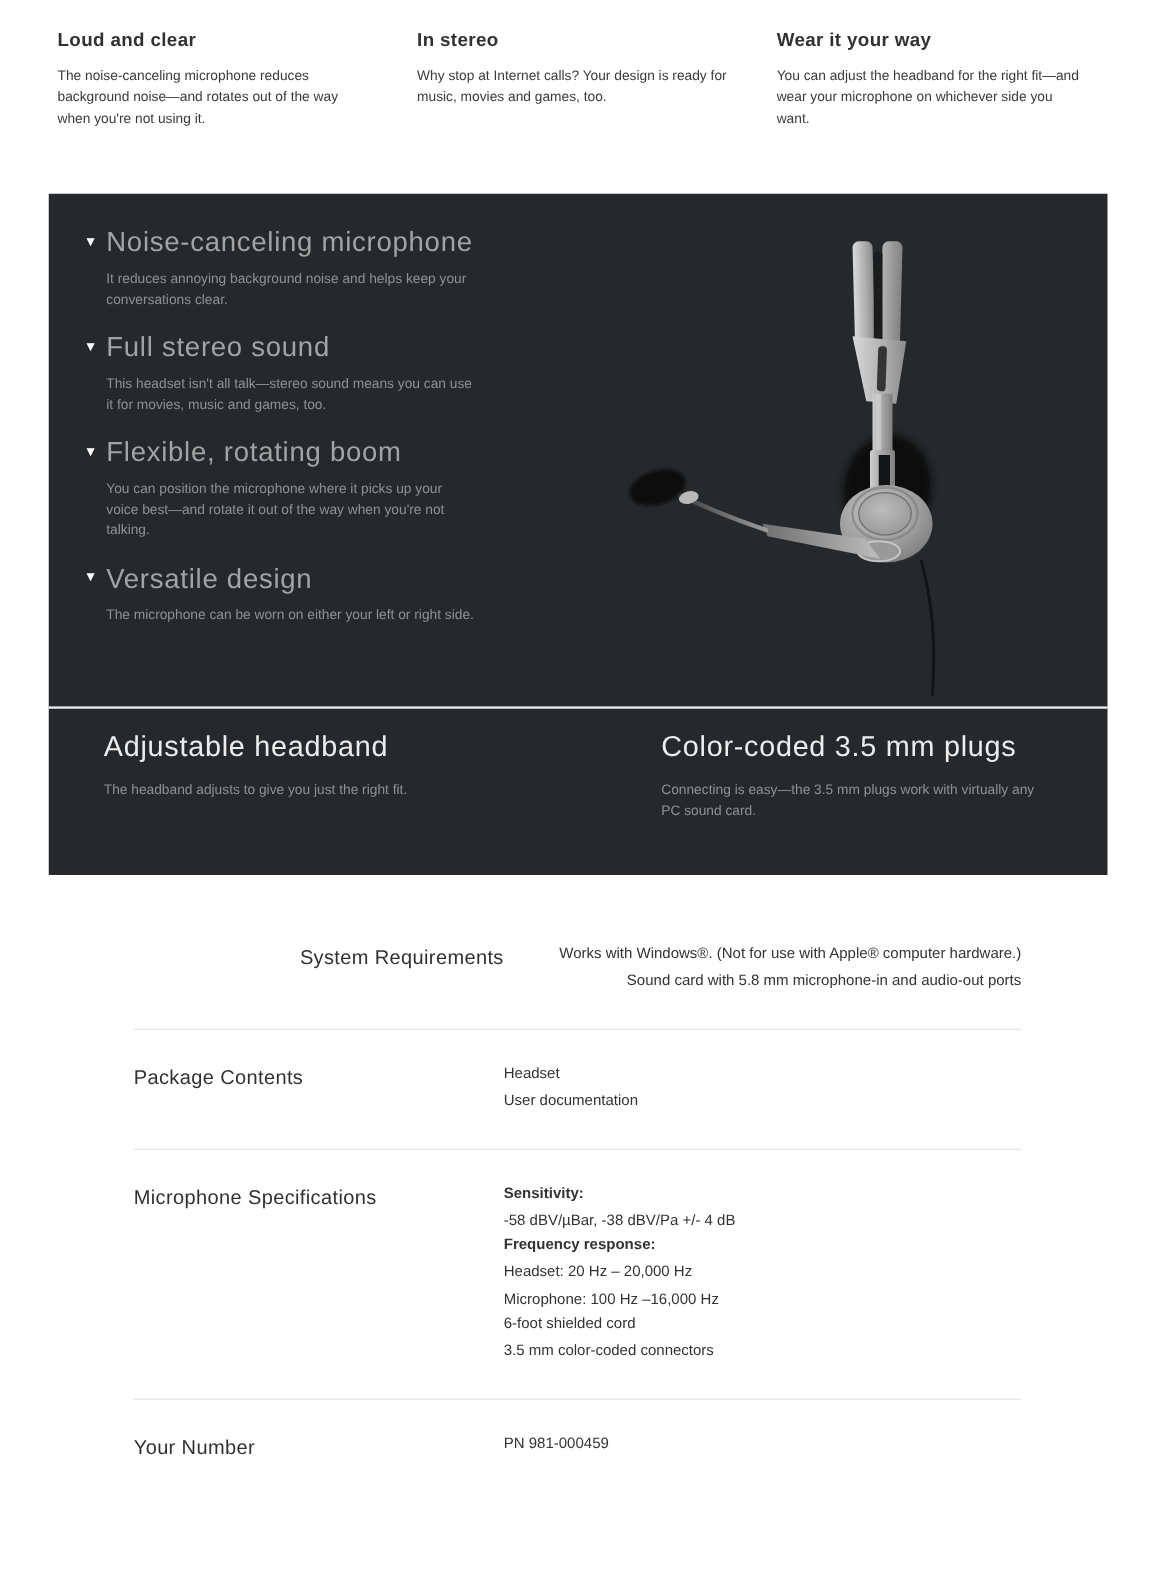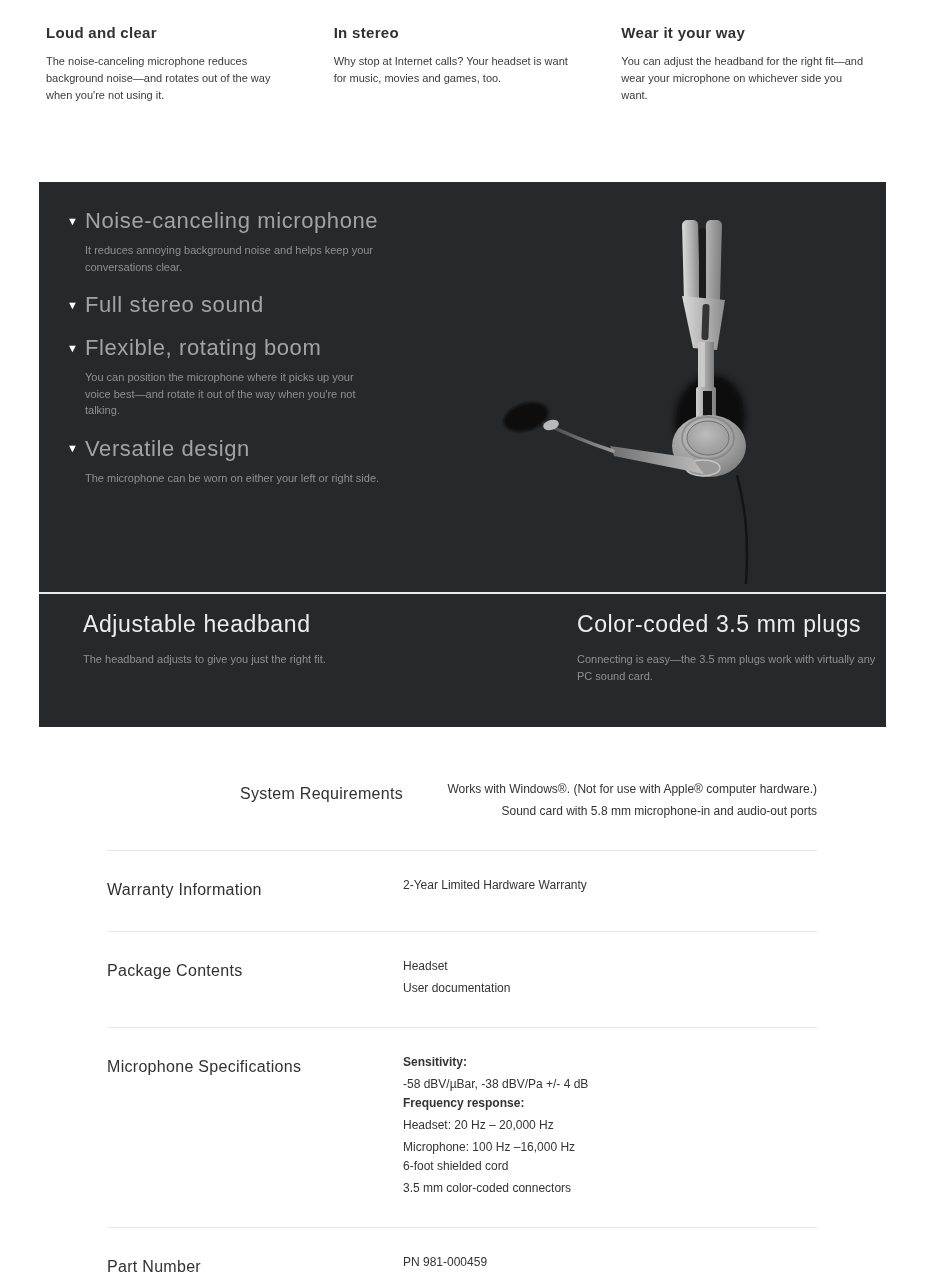--- a/index.html
+++ b/index.html
@@ -7,21 +7,21 @@
   body {
     width: 925px;
     min-height: 1277px;
     font-family: "Liberation Sans", sans-serif;
     color: #333333;
     position: relative;
   }
 
   
   .intro {
-    height: 182px;
+    height: 155px;
     padding: 24px 50px 0 46px;
     display: grid;
     grid-template-columns: repeat(3, 1fr);
     column-gap: 34px;
   }
   .intro h3 {
     font-size: 15px;
     font-weight: 600;
     letter-spacing: 0.3px;
     color: #2f3133;
@@ -81,21 +81,20 @@
 
   
   .banners {
     background: #26292b;
     margin: 0 39px;
     border-top: 2px solid #ebebeb;
     height: 135px;
     padding: 17px 0 0 44px;
     display: grid;
     grid-template-columns: 446px 1fr;
-    gap: 48px;
   }
   .banner h2 {
     font-size: 23px;
     font-weight: 300;
     letter-spacing: 0.6px;
     color: #ededed;
     margin-bottom: 13px;
   }
   .banner p {
     font-size: 11px;
@@ -134,21 +133,21 @@
 </head>
 <body>
 
 <section class="intro">
   <div>
     <h3>Loud and clear</h3>
     <p>The noise-canceling microphone reduces background noise—and rotates out of the way when you're not using it.</p>
   </div>
   <div>
     <h3>In stereo</h3>
-    <p>Why stop at Internet calls? Your headset is want for music, movies and games, too.</p>
+    <p>Why stop at Internet calls? Your design is ready for music, movies and games, too.</p>
   </div>
   <div>
     <h3>Wear it your way</h3>
     <p>You can adjust the headband for the right fit—and wear your microphone on whichever side you want.</p>
   </div>
 </section>
 
 <section class="features">
 
   <div class="feature">
@@ -157,20 +156,21 @@
       <h2>Noise-canceling microphone</h2>
     </div>
     <p class="feature-body">It reduces annoying background noise and helps keep your conversations clear.</p>
   </div>
 
   <div class="feature">
     <div class="feature-title">
       <span class="caret">▼</span>
       <h2>Full stereo sound</h2>
     </div>
+    <p class="feature-body">This headset isn't all talk—stereo sound means you can use it for movies, music and games, too.</p>
   </div>
 
   <div class="feature">
     <div class="feature-title">
       <span class="caret">▼</span>
       <h2>Flexible, rotating boom</h2>
     </div>
     <p class="feature-body">You can position the microphone where it picks up your voice best—and rotate it out of the way when you're not talking.</p>
   </div>
 
@@ -267,26 +267,20 @@
 <section class="specs">
 
   <div class="spec-row first">
     <div class="spec-label">System Requirements</div>
     <div class="spec-values">
       <p>Works with Windows®. (Not for use with Apple® computer hardware.)</p>
       <p>Sound card with 5.8 mm microphone-in and audio-out ports</p>
     </div>
   </div>
 
-  <div class="spec-row">
-    <div class="spec-label">Warranty Information</div>
-    <div class="spec-values">
-      <p>2-Year Limited Hardware Warranty</p>
-    </div>
-  </div>
 
   <div class="spec-row">
     <div class="spec-label">Package Contents</div>
     <div class="spec-values">
       <p>Headset</p>
       <p>User documentation</p>
     </div>
   </div>
 
   <div class="spec-row">
@@ -302,19 +296,19 @@
         <p>Microphone: 100 Hz –16,000 Hz</p>
       </div>
       <div class="spec-group">
         <p>6-foot shielded cord</p>
         <p>3.5 mm color-coded connectors</p>
       </div>
     </div>
   </div>
 
   <div class="spec-row last">
-    <div class="spec-label">Part Number</div>
+    <div class="spec-label">Your Number</div>
     <div class="spec-values">
       <p>PN 981-000459</p>
     </div>
   </div>
 
 </section>
 
 </body></html>

